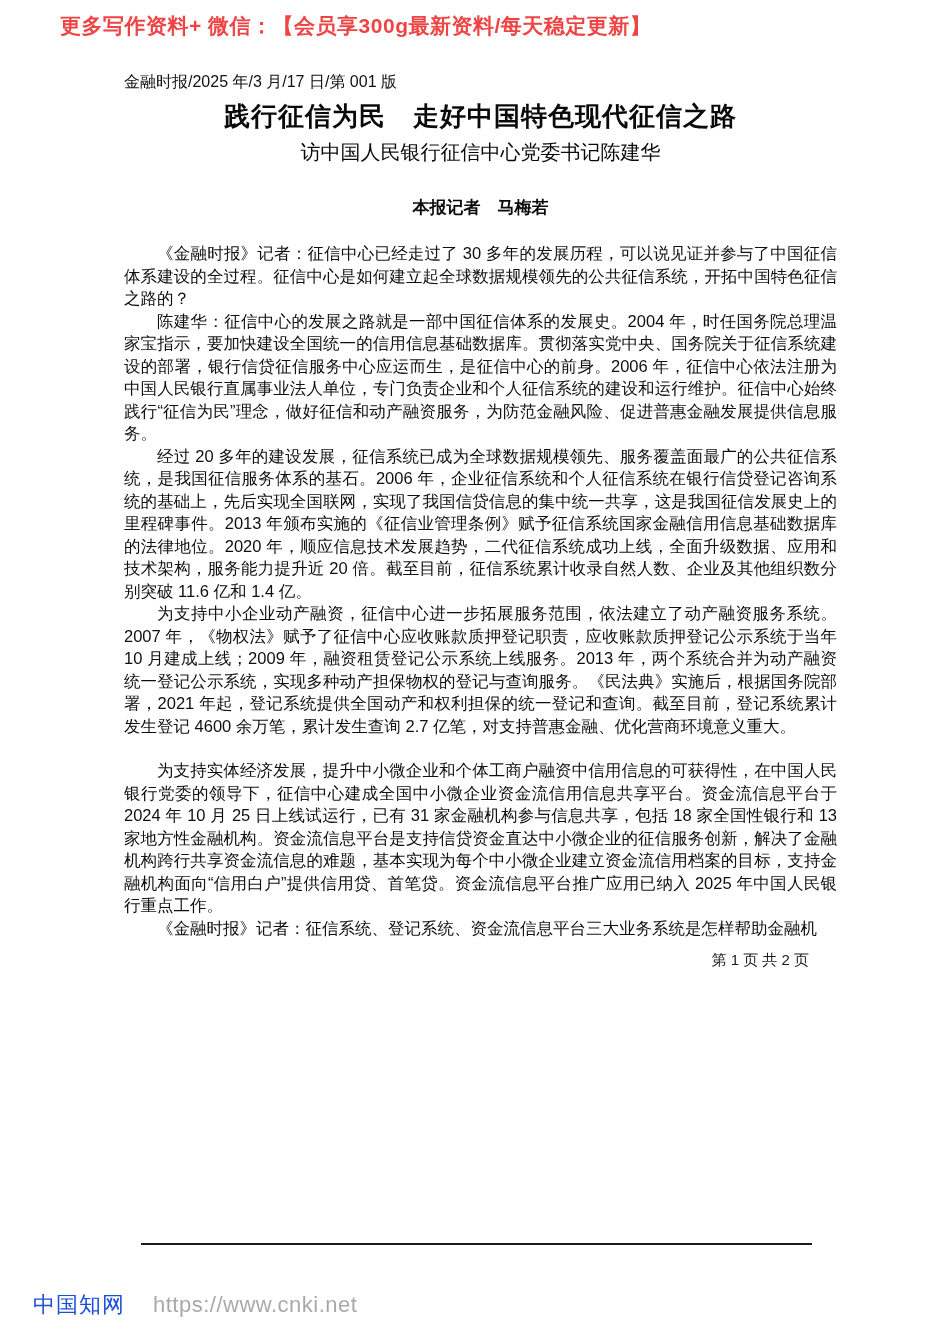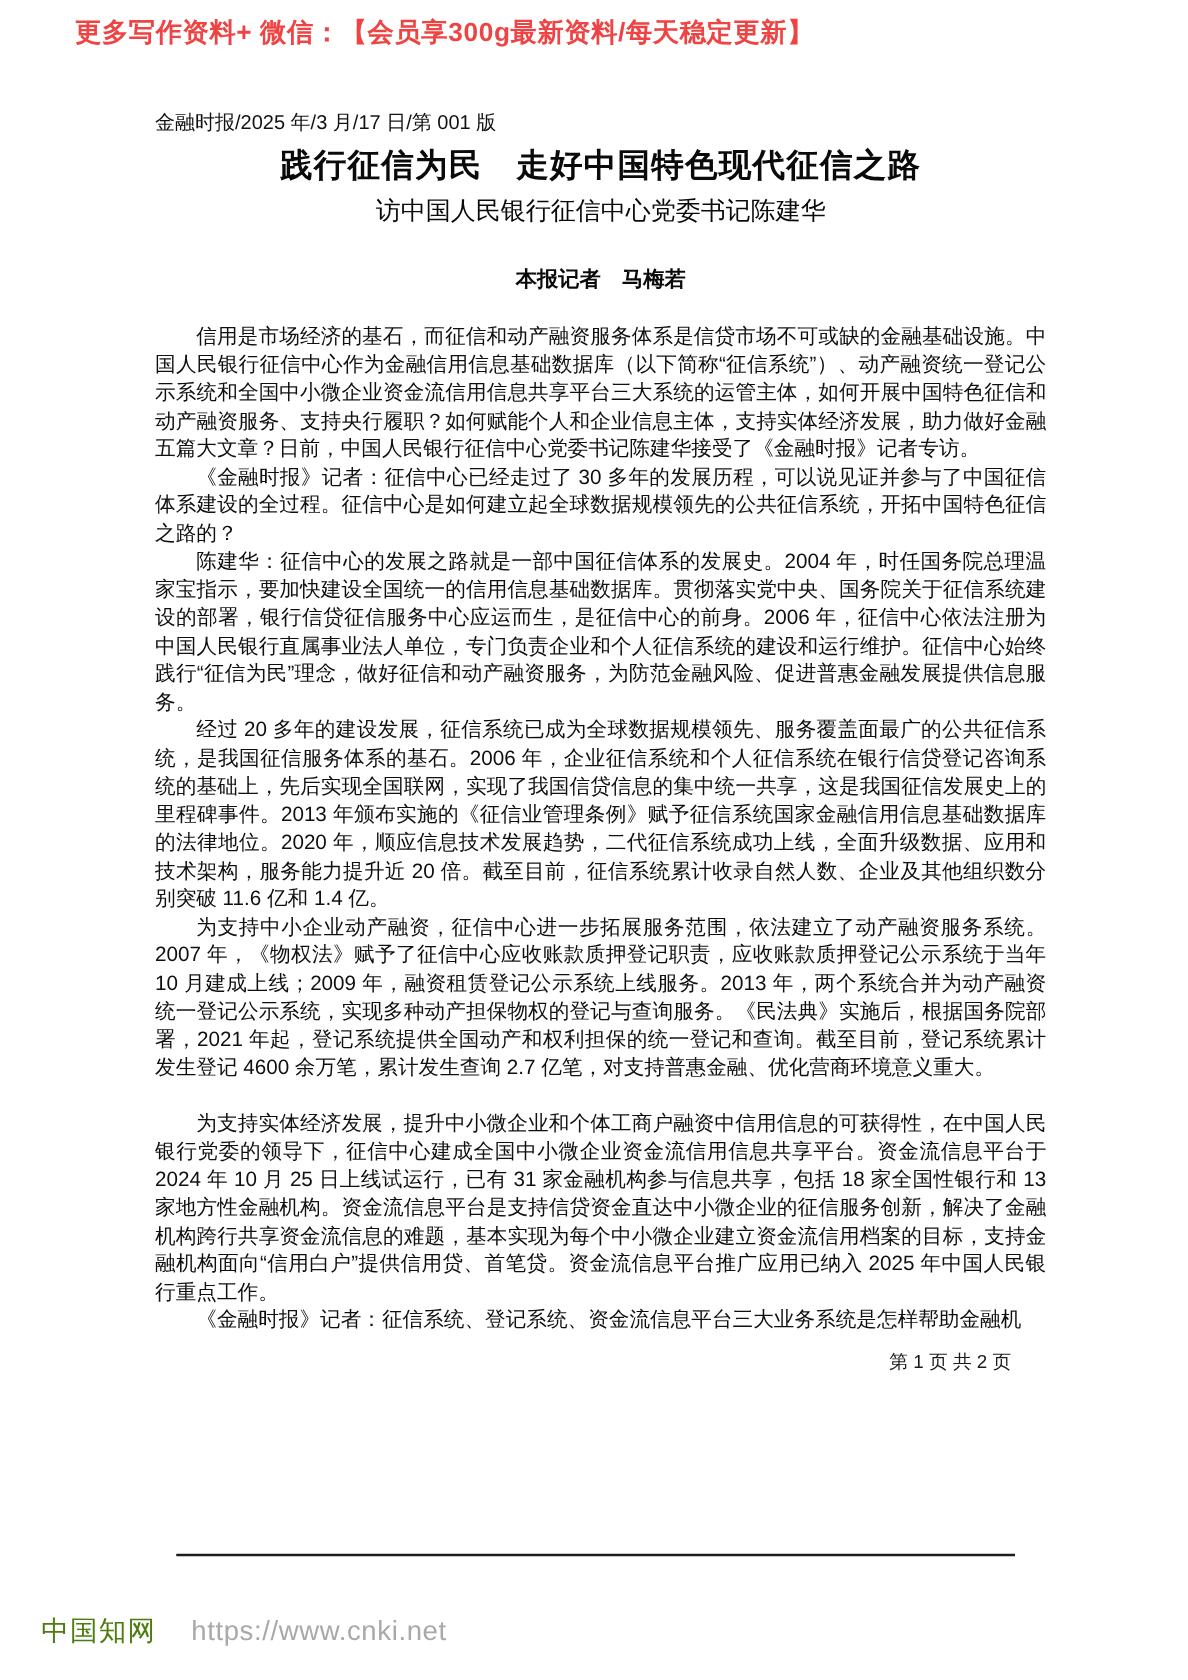--- a/index.html
+++ b/index.html
@@ -18,21 +18,21 @@
     top: 12px;
     font-size: 21px;
     font-weight: bold;
     color: #ef4444;
     white-space: nowrap;
     letter-spacing: 0.5px;
   }
   .page {
     position: absolute;
     left: 124px;
-    top: 88px;
+    top: 72px;
     width: 713px;
   }
   .dateline {
     font-size: 16px;
     font-weight: 500;
     color: #111111;
   }
   .article-title {
     margin-top: 6px;
     font-size: 26px;
@@ -82,21 +82,21 @@
   .watermark {
     position: absolute;
     left: 33px;
     top: 1290px;
     display: flex;
     align-items: baseline;
     gap: 28px;
   }
   .watermark-name {
     font-size: 22px;
-    color: #4d7c0f;
+    color: #1d4ed8;
     letter-spacing: 1px;
   }
   .watermark-url {
     font-size: 22px;
     color: #a9a9ad;
     letter-spacing: 0.5px;
   }
 </style>
 </head>
 <body>
@@ -106,21 +106,20 @@
 <div class="page">
   <div class="dateline">金融时报/2025 年/3 月/17 日/第 001 版</div>
 
   <h1 class="article-title">践行征信为民　走好中国特色现代征信之路</h1>
 
   <h2 class="article-subtitle">访中国人民银行征信中心党委书记陈建华</h2>
 
   <div class="article-byline">本报记者　马梅若</div>
 
   <div class="article-body">
-    <p>信用是市场经济的基石，而征信和动产融资服务体系是信贷市场不可或缺的金融基础设施。中国人民银行征信中心作为金融信用信息基础数据库（以下简称“征信系统”）、动产融资统一登记公示系统和全国中小微企业资金流信用信息共享平台三大系统的运管主体，如何开展中国特色征信和动产融资服务、支持央行履职？如何赋能个人和企业信息主体，支持实体经济发展，助力做好金融五篇大文章？日前，中国人民银行征信中心党委书记陈建华接受了《金融时报》记者专访。</p>
     <p>《金融时报》记者：征信中心已经走过了 30 多年的发展历程，可以说见证并参与了中国征信体系建设的全过程。征信中心是如何建立起全球数据规模领先的公共征信系统，开拓中国特色征信之路的？</p>
     <p>陈建华：征信中心的发展之路就是一部中国征信体系的发展史。2004 年，时任国务院总理温家宝指示，要加快建设全国统一的信用信息基础数据库。贯彻落实党中央、国务院关于征信系统建设的部署，银行信贷征信服务中心应运而生，是征信中心的前身。2006 年，征信中心依法注册为中国人民银行直属事业法人单位，专门负责企业和个人征信系统的建设和运行维护。征信中心始终践行“征信为民”理念，做好征信和动产融资服务，为防范金融风险、促进普惠金融发展提供信息服务。</p>
     <p>经过 20 多年的建设发展，征信系统已成为全球数据规模领先、服务覆盖面最广的公共征信系统，是我国征信服务体系的基石。2006 年，企业征信系统和个人征信系统在银行信贷登记咨询系统的基础上，先后实现全国联网，实现了我国信贷信息的集中统一共享，这是我国征信发展史上的里程碑事件。2013 年颁布实施的《征信业管理条例》赋予征信系统国家金融信用信息基础数据库的法律地位。2020 年，顺应信息技术发展趋势，二代征信系统成功上线，全面升级数据、应用和技术架构，服务能力提升近 20 倍。截至目前，征信系统累计收录自然人数、企业及其他组织数分别突破 11.6 亿和 1.4 亿。</p>
     <p>为支持中小企业动产融资，征信中心进一步拓展服务范围，依法建立了动产融资服务系统。2007 年，《物权法》赋予了征信中心应收账款质押登记职责，应收账款质押登记公示系统于当年 10 月建成上线；2009 年，融资租赁登记公示系统上线服务。2013 年，两个系统合并为动产融资统一登记公示系统，实现多种动产担保物权的登记与查询服务。《民法典》实施后，根据国务院部署，2021 年起，登记系统提供全国动产和权利担保的统一登记和查询。截至目前，登记系统累计发生登记 4600 余万笔，累计发生查询 2.7 亿笔，对支持普惠金融、优化营商环境意义重大。</p>
     <p class="gap-before">为支持实体经济发展，提升中小微企业和个体工商户融资中信用信息的可获得性，在中国人民银行党委的领导下，征信中心建成全国中小微企业资金流信用信息共享平台。资金流信息平台于 2024 年 10 月 25 日上线试运行，已有 31 家金融机构参与信息共享，包括 18 家全国性银行和 13 家地方性金融机构。资金流信息平台是支持信贷资金直达中小微企业的征信服务创新，解决了金融机构跨行共享资金流信息的难题，基本实现为每个中小微企业建立资金流信用档案的目标，支持金融机构面向“信用白户”提供信用贷、首笔贷。资金流信息平台推广应用已纳入 2025 年中国人民银行重点工作。</p>
     <p>《金融时报》记者：征信系统、登记系统、资金流信息平台三大业务系统是怎样帮助金融机</p>
   </div>
 
   <div class="page-indicator">第 1 页 共 2 页</div>
 </div>

